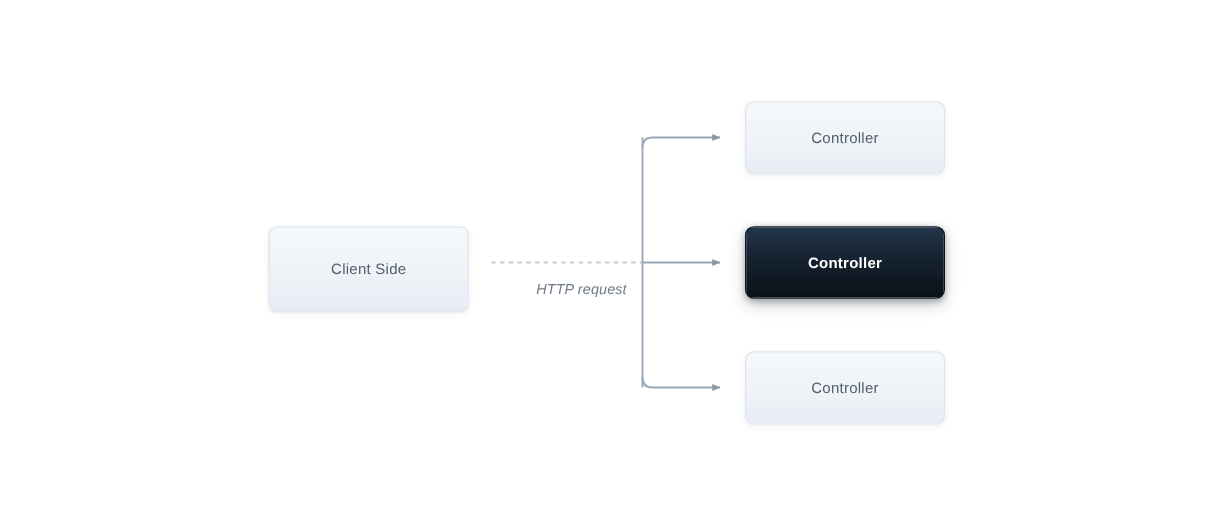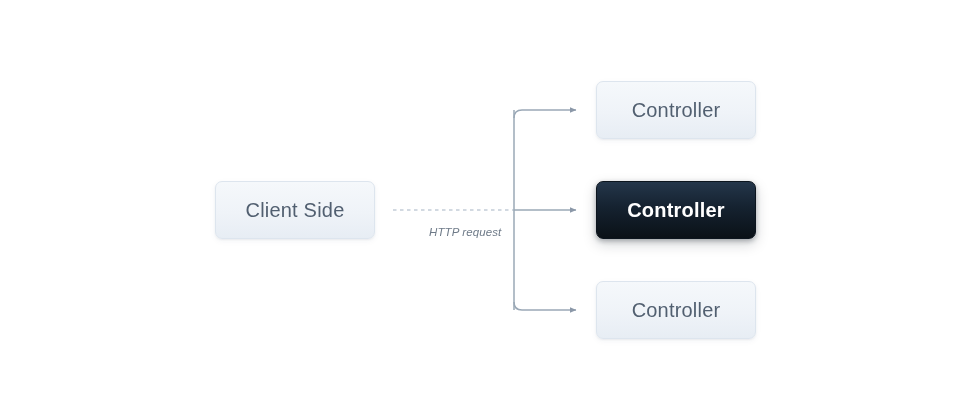--- a/index.html
+++ b/index.html
@@ -19,41 +19,41 @@
     height: 420px;
     background: #ffffff;
   }
   .node {
     position: absolute;
     display: flex;
     align-items: center;
     justify-content: center;
     box-sizing: border-box;
     border-radius: 7px;
-    font-size: 20px;
+    font-size: 12px;
     letter-spacing: 0.2px;
   }
   .node-light {
     background: linear-gradient(180deg, #f5f8fb 0%, #eff3f8 55%, #e7edf4 100%);
     border: 1px solid #dde5ee;
     color: #515f70;
     box-shadow: 0 1px 2px rgba(40, 60, 90, 0.07), 0 2px 6px rgba(40, 60, 90, 0.05);
   }
   .node-dark {
     background: linear-gradient(180deg, #24364a 0%, #152230 45%, #0a1117 100%);
     border: 1px solid #0c151e;
     color: #ffffff;
     font-weight: bold;
     box-shadow: 0 2px 5px rgba(12, 22, 34, 0.30), 0 5px 14px rgba(12, 22, 34, 0.18);
   }
   #client-side {
     left: 215px;
     top: 181px;
     width: 160px;
-    height: 58px;
+    height: 68px;
   }
   #controller-1 {
     left: 596px;
     top: 81px;
     width: 160px;
     height: 58px;
   }
   #controller-2 {
     left: 596px;
     top: 181px;

